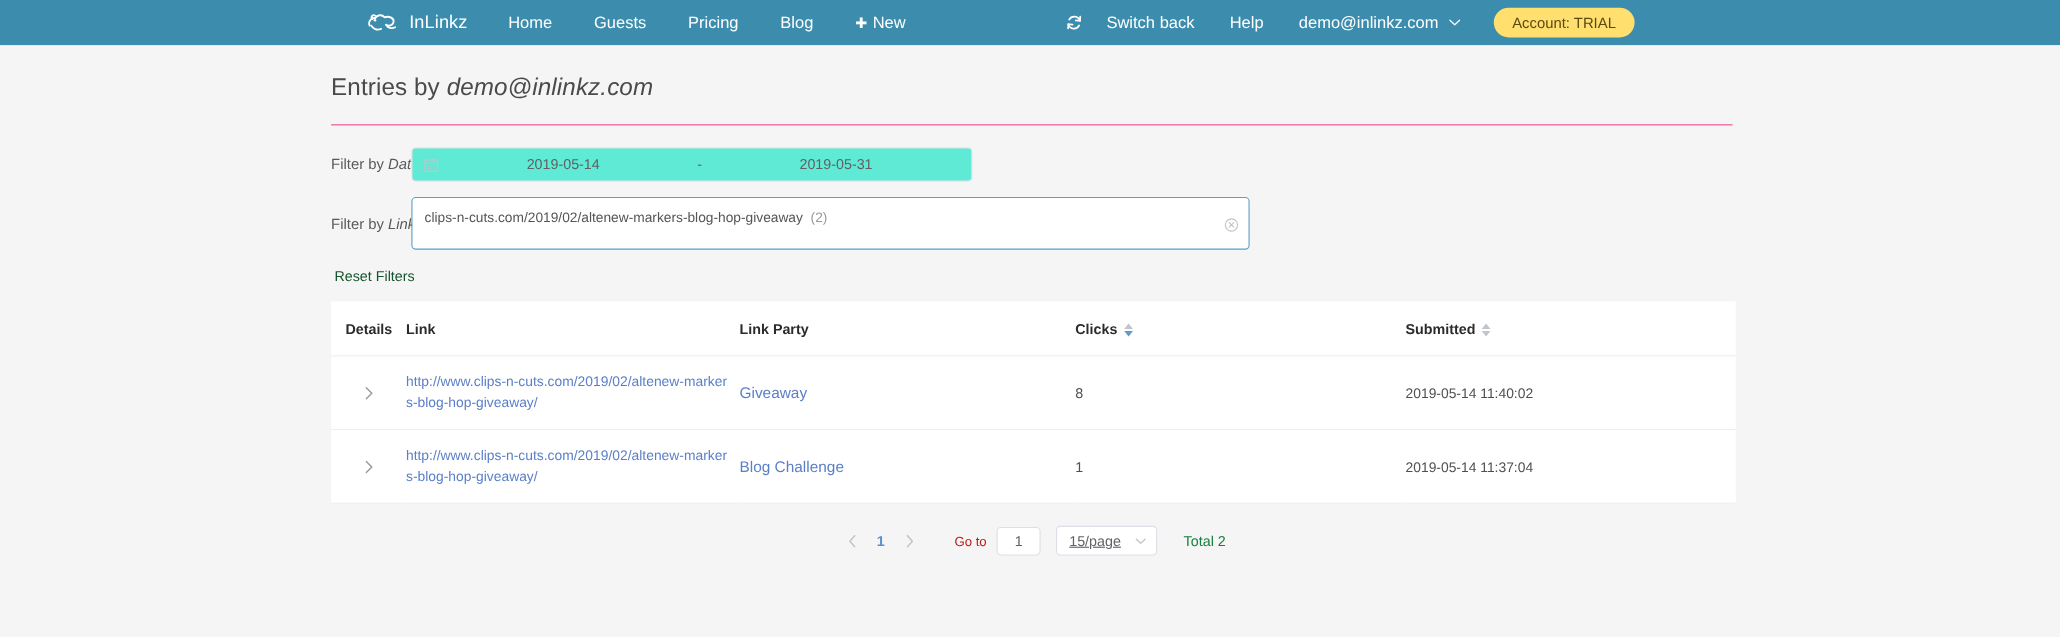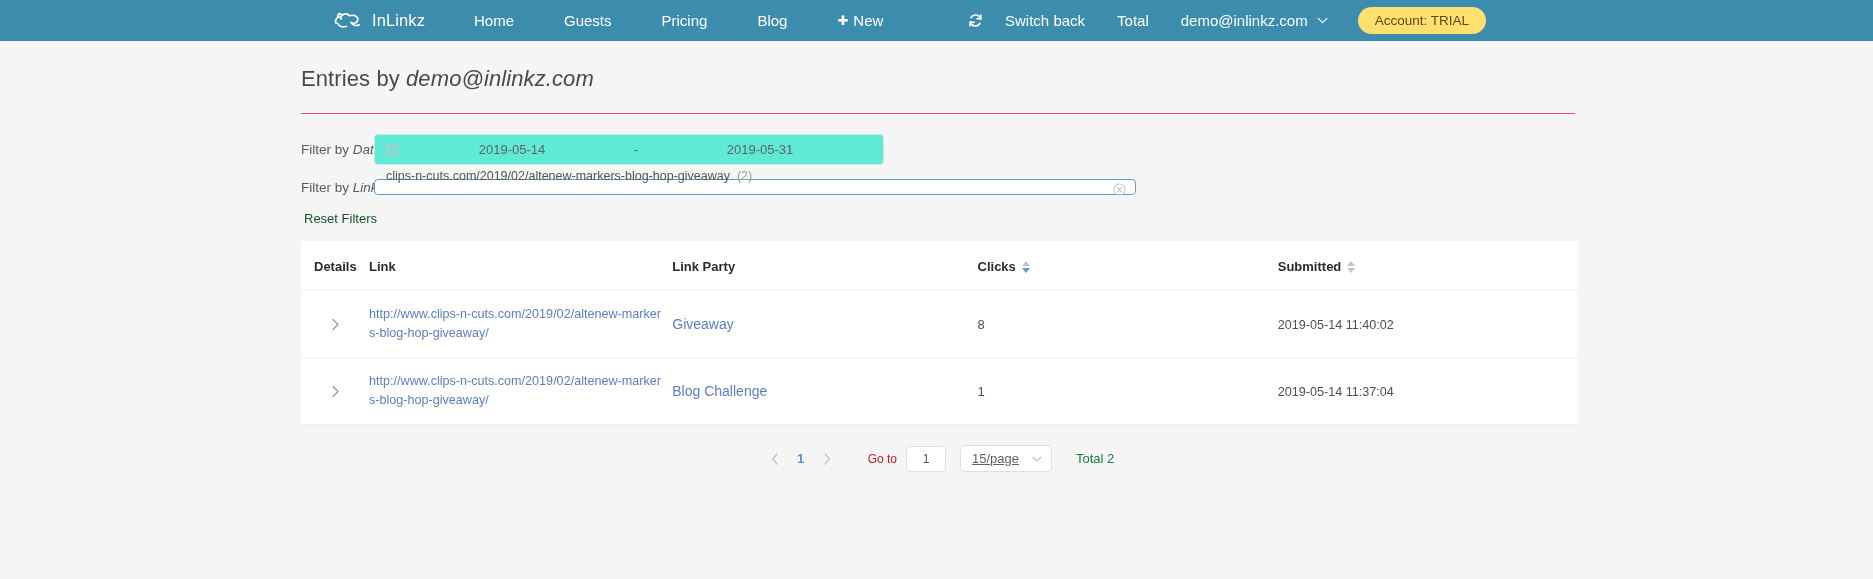--- a/index.html
+++ b/index.html
@@ -18,21 +18,21 @@
     display: flex;
     align-items: center;
     color: #ffffff;
     font-size: 15px;
     position: relative;
   }
   .nav-left {
     display: flex;
     align-items: center;
     margin-left: 333px;
-    gap: 12px;
+    gap: 0px;
   }
   .brand {
     display: flex;
     align-items: center;
     color: #fff;
     text-decoration: none;
     margin-right: 18px;
   }
   .brand-logo { width: 30px; height: 22px; margin-right: 9px; display:block; }
   .brand-text { font-size: 16.5px; letter-spacing: .1px; }
@@ -119,26 +119,26 @@
   .date-val {
     flex: 1;
     text-align: center;
     font-size: 13px;
     color: #606266;
   }
   .date-sep { width: 22px; text-align: center; font-size: 13px; color: #606266; }
 
   .link-input {
     width: 762px;
-    height: 16px;
+    height: 48px;
     border: 1px solid #5aa0c9;
     border-radius: 4px;
     background: #fff;
     display: flex;
-    align-items: flex-end;
+    align-items: center;
     padding: 0 10px 11px 11px;
     position: relative;
   }
   .link-val { font-size: 12.5px; color: #555; white-space: nowrap; }
   .link-count { font-size: 12.5px; color: #9a9a9a; margin-left: 7px; }
   .clear-ico { position: absolute; right: 9px; width: 13px; height: 13px; display: block; cursor: pointer;}
 
   .reset-filters {
     display: inline-block;
     margin: 16px 0 0 3px;
@@ -275,21 +275,21 @@
       <span>
         <svg class="refresh-ico" viewBox="0 0 16 16" fill="none" stroke="#ffffff" stroke-width="1.7" stroke-linecap="round">
           <path d="M13.5 6.2 A5.6 5.6 0 0 0 3.2 5.1"></path>
           <path d="M2.5 9.8 A5.6 5.6 0 0 0 12.8 10.9"></path>
           <path d="M13.9 2.3 L13.6 6.4 L9.6 6"></path>
           <path d="M2.1 13.7 L2.4 9.6 L6.4 10"></path>
         </svg>
       </span>
       <span>Switch back</span>
     </a>
-    <a class="nav-item">Total</a>
+    <a class="nav-item">Help</a>
     <a class="user-menu">
       <span>demo@inlinkz.com</span>
       <span>
         <svg class="chev-down" viewBox="0 0 12 8" fill="none" stroke="#ffffff" stroke-width="1.4" stroke-linecap="round" stroke-linejoin="round">
           <path d="M1 1.6 L6 6.4 L11 1.6"></path>
         </svg>
       </span>
     </a>
     <button class="account-badge">Account: TRIAL</button>
   </div>

